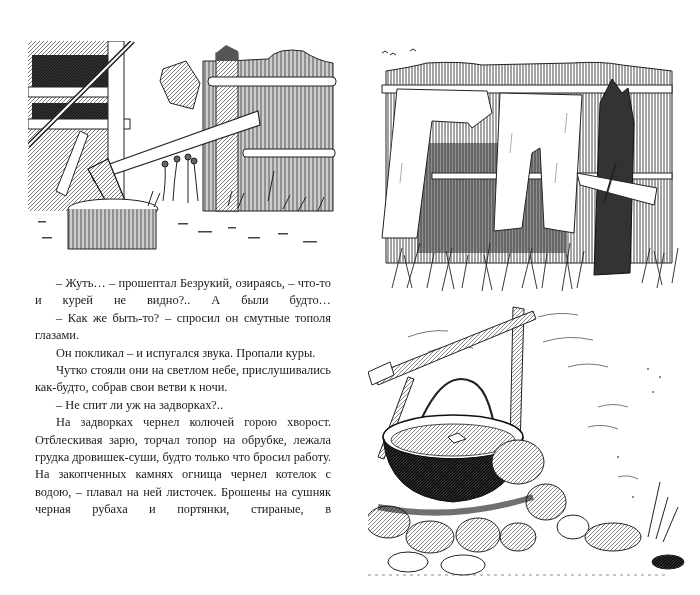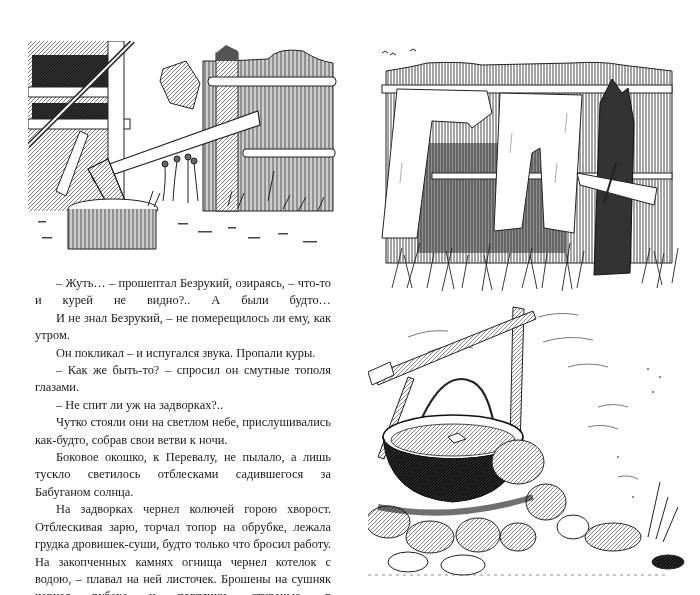--- a/index.html
+++ b/index.html
@@ -82,26 +82,24 @@
         <rect x="250" y="192" width="10" height="1.5"></rect>
           <rect x="275" y="200" width="14" height="1.5"></rect>
         <rect x="10" y="180" width="8" height="1.5"></rect>
           <rect x="14" y="196" width="10" height="1.5"></rect>
       </g>
     </svg>
   </div>
 
   <div class="text">
     <p class="p jl">– Жуть… – прошептал  Безрукий, озираясь, – что-то  и курей не видно?..  А были будто…</p>
-    <p class="p">И не  знал Безрукий, – не померещилось  ли ему, как утром.</p>
+    <p class="p">– Как  же быть-то? – спросил  он смутные тополя глазами.</p>
     <p class="p">Он  покликал – и испугался  звука. Пропали куры.</p>
-    <p class="p">– Как  же быть-то? – спросил  он смутные тополя глазами.</p>
+    <p class="p">Чутко стояли они на светлом небе, прислушивались  как-будто,  собрав  свои ветви к ночи.</p>
     <p class="p">– Не спит  ли уж  на задворках?..</p>
-    <p class="p">Чутко стояли они на светлом небе, прислушивались  как-будто,  собрав  свои ветви к ночи.</p>
-    <p class="p">Боковое окошко, к Перевалу,  не  пылало,  а лишь тускло светилось отблесками садившегося за Бабуганом  солнца.</p>
     <p class="p last">На  задворках  чернел  колючей горою  хворост. Отблескивая  зарю,  торчал топор на обрубке,  лежала грудка  дровишек-суши,  будто  только  что  бросил работу. На закопченных камнях огнища  чернел  котелок с водою,  –  плавал  на  ней  листочек.  Брошены  на сушняк  черная  рубаха  и  портянки,  стираные,  в</p>
   </div>
 </div>
 
 <div class="page right">
   <div class="illus" style="left:22px;top:30px;width:320px;height:250px;">
     <svg width="320" height="250" viewBox="0 0 320 250">
       <defs>
         <pattern id="vl2" width="3" height="10" patternUnits="userSpaceOnUse">
           <rect width="3" height="10" fill="#fff"></rect>

